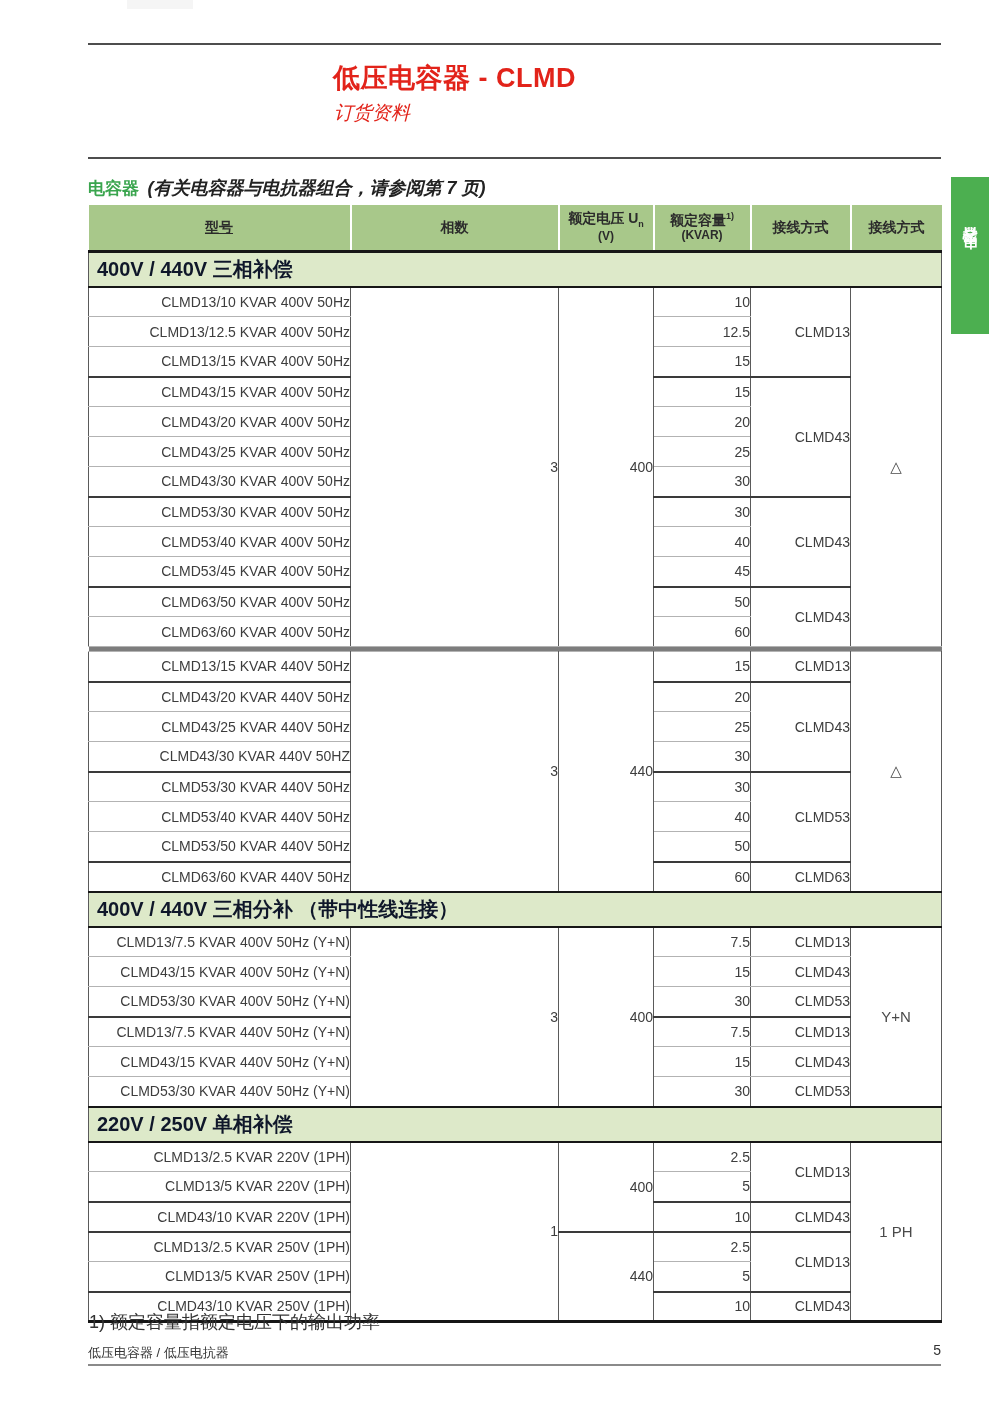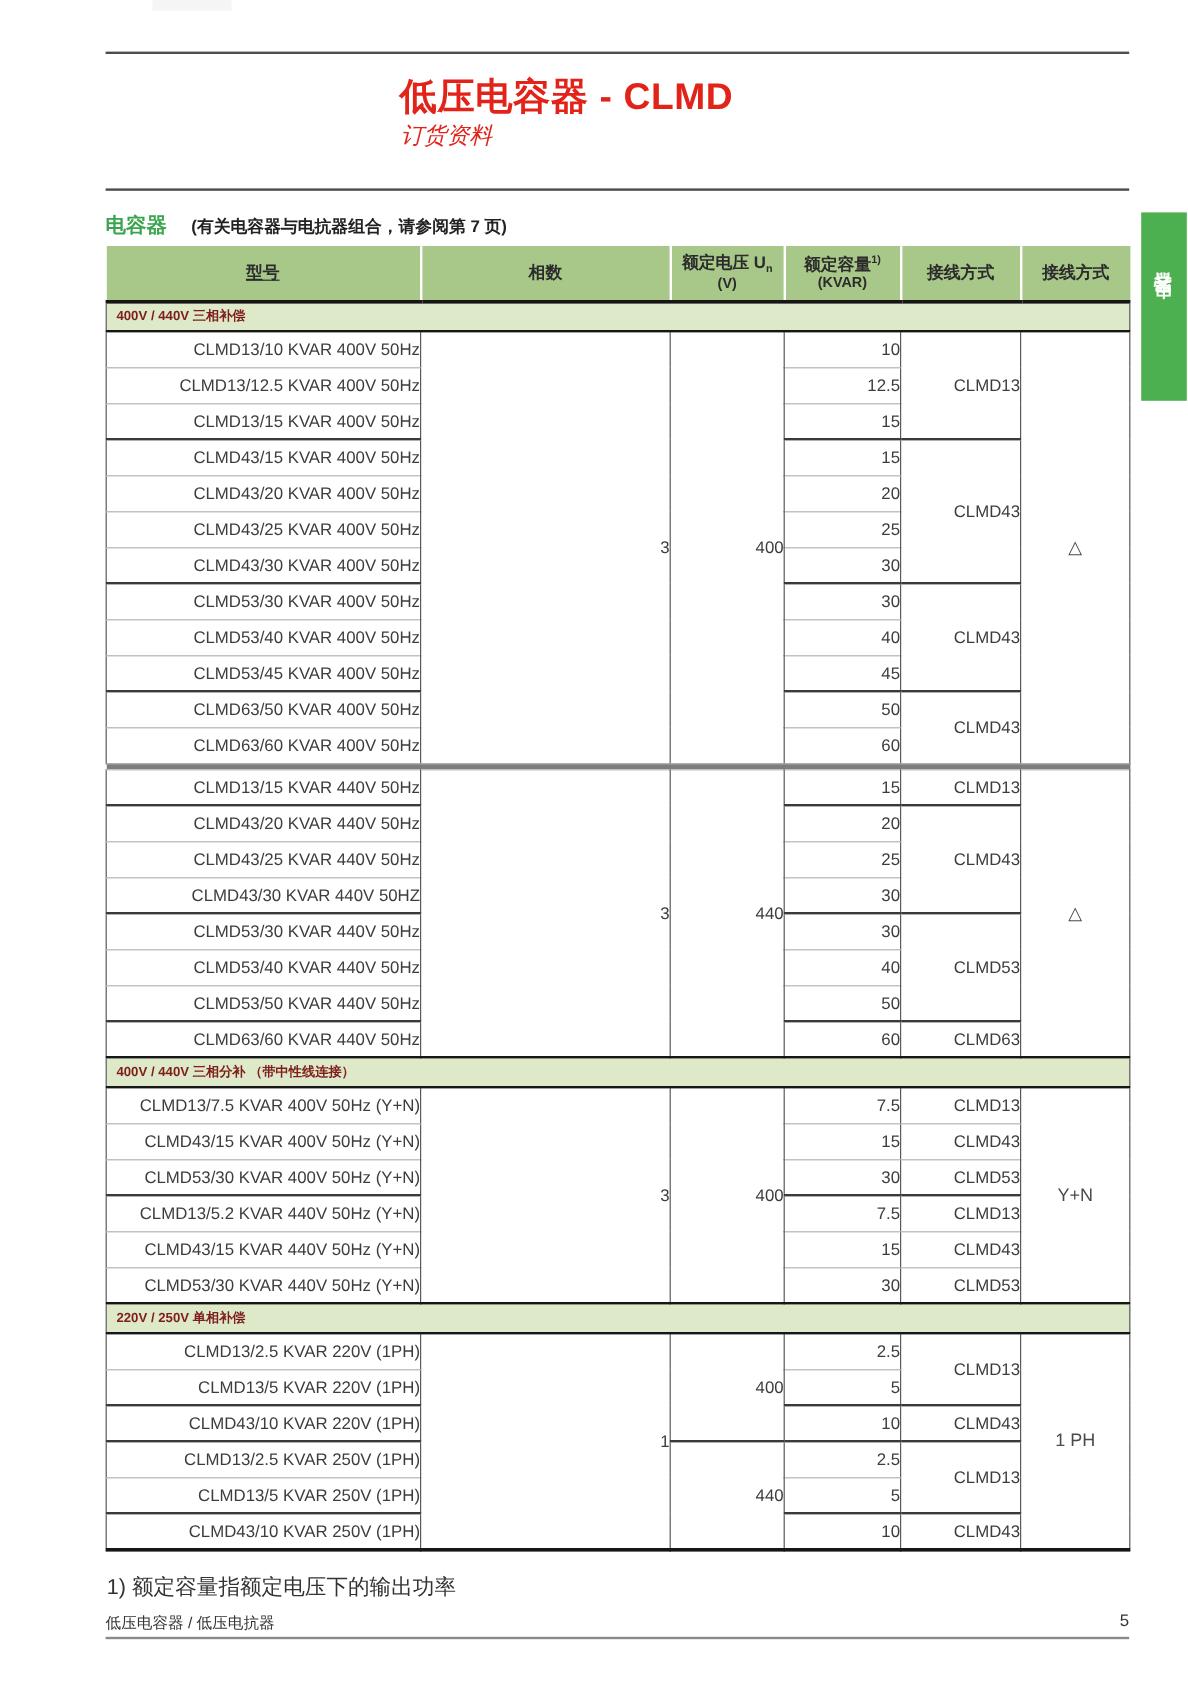--- a/index.html
+++ b/index.html
@@ -9,30 +9,30 @@
     font-family:"Liberation Sans","DejaVu Sans",sans-serif;
     color:#3d3d3d;
   }
   .faint-box { position:absolute; left:127px; top:0; width:66px; height:9px; background:#f5f5f5; }
   .rule { position:absolute; left:88px; width:853px; height:0; border-top:2px solid #4d4d4d; }
   .rule-top1 { top:43px; }
   .rule-top2 { top:157px; }
 
   .doc-title {
     position:absolute; left:333px; top:60px;
-    font-size:31px; font-weight:bold; color:var(--red,#e2231a); letter-spacing:0.5px;
+    font-size:27px; font-weight:bold; color:var(--red,#e2231a); letter-spacing:0.5px;
   }
   .doc-subtitle {
     position:absolute; left:334px; top:100px;
     font-size:19px; color:var(--red,#e2231a);font-style:italic;
   }
 
   .section-label-row { position:absolute; left:88px; top:176px; white-space:nowrap; }
   .section-label-row .green { font-size:17px; font-weight:bold; color:var(--green,#3aa54e); }
-  .section-label-row .note { font-size:14px; font-weight:bold; color:#222; margin-left:16px; }
+  .section-label-row .note { font-size:18px; font-weight:bold; color:#222; margin-left:4px;font-style:italic; }
 
   table.cap-table {
     position:absolute; left:88px; top:205px; width:853px;
     border-collapse:collapse; table-layout:fixed;
     border-bottom:3px solid #161616;
   }
   .cap-table th {
     background:var(--hdr-green,#a8c88a); height:46px;
     font-size:14px; font-weight:bold; color:#2b2b2b; text-align:center; vertical-align:middle;
     border-left:2px solid #fff; border-right:2px solid #fff; border-bottom:3px solid #161616;
@@ -50,21 +50,21 @@
     font-size:14px; color:#3d3d3d; vertical-align:middle; background:#fff;
   }
   tr.row td { height:30px; }
   td.c-model { text-align:right; padding-left:8px;margin-left:42px; }
   td.c-center { text-align:right; }
   td.c-wiring { text-align:center; font-size:15px; color:#4a4a4a; }
   tr.brk td.c-model, tr.brk td.c-kvar, tr.brk td.c-spec, tr.brk td.c-volt { border-top:2px solid #3a3a3a; }
 
   tr.band td {
     background:var(--band-green,#dde9c9); height:25px;
-    font-weight:bold; font-size:11px; color:#7f1d1d;
+    font-weight:bold; font-size:20px; color:#0f172a;
     padding:3px 0 3px 8px; text-align:left;
     border-top:2px solid #161616; border-bottom:2px solid #161616;
   }
   tr.divider td {
     height:5px; padding:0; background:#7d7d7d;
     border:none;
   }
 
   .side-tab {
     position:absolute; left:951px; top:177px; width:38px; height:157px;
@@ -246,21 +246,21 @@
         <td class="c-model">CLMD43/15 KVAR 400V 50Hz (Y+N)</td>
         <td class="c-center c-kvar">15</td>
         <td class="c-center c-spec" rowspan="1">CLMD43</td>
       </tr>
       <tr class="row">
         <td class="c-model">CLMD53/30 KVAR 400V 50Hz (Y+N)</td>
         <td class="c-center c-kvar">30</td>
         <td class="c-center c-spec" rowspan="1">CLMD53</td>
       </tr>
       <tr class="row brk">
-        <td class="c-model">CLMD13/5.2 KVAR 440V 50Hz (Y+N)</td>
+        <td class="c-model">CLMD13/7.5 KVAR 440V 50Hz (Y+N)</td>
         <td class="c-center c-kvar">7.5</td>
         <td class="c-center c-spec" rowspan="1">CLMD13</td>
       </tr>
       <tr class="row">
         <td class="c-model">CLMD43/15 KVAR 440V 50Hz (Y+N)</td>
         <td class="c-center c-kvar">15</td>
         <td class="c-center c-spec" rowspan="1">CLMD43</td>
       </tr>
       <tr class="row">
         <td class="c-model">CLMD53/30 KVAR 440V 50Hz (Y+N)</td>

